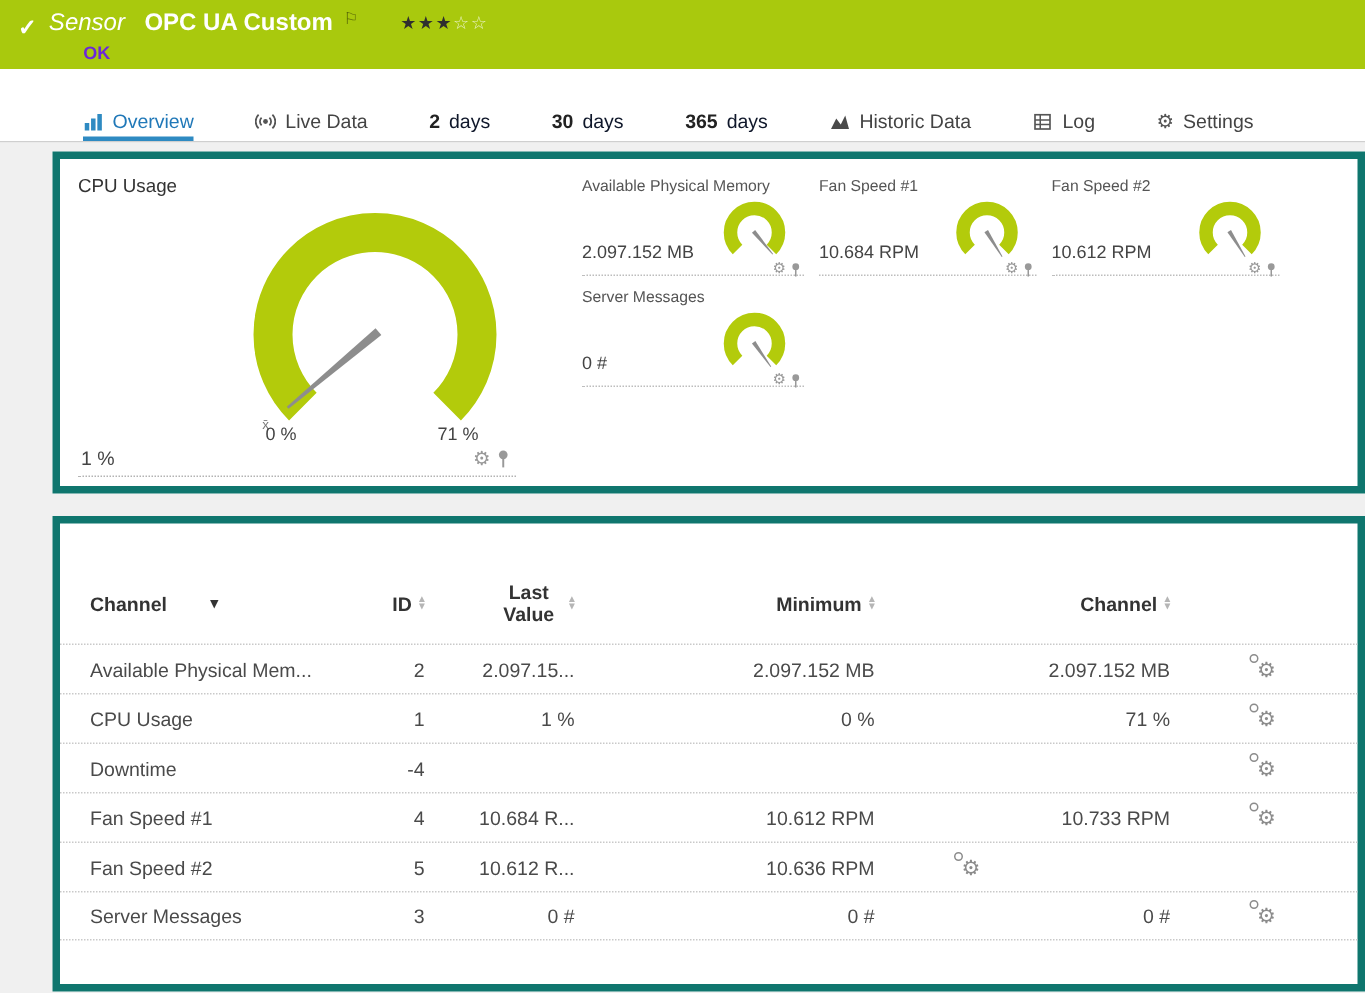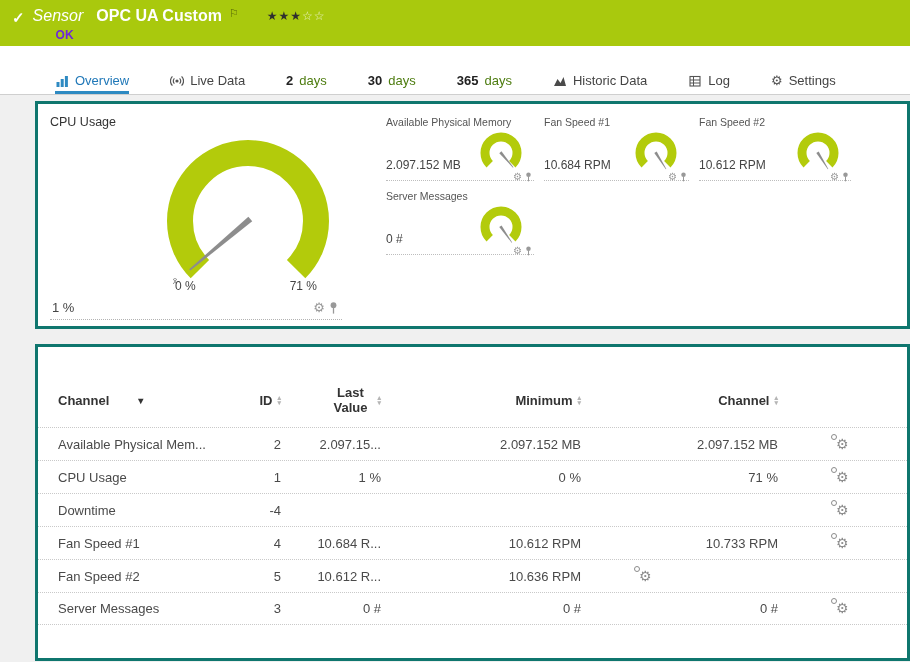--- a/index.html
+++ b/index.html
@@ -17,27 +17,27 @@
   .stars { margin-left: 28px; font-size: 12px; letter-spacing: 1px; position: relative; top: -1px; }
   .stars .filled { color: #2f2f2f; }
   .stars .empty { color: #e8f1bf; }
   .status-ok { color: #6d28d9; font-size: 12px; font-weight: bold; margin: 3px 0 0 23px; }
 
   
   .tabs { background: #fff; padding: 22px 0 0 55px; display: flex; gap: 41px; border-bottom: 1px solid #cfcfcf; align-items: flex-end; height: 49px; }
   .tab { display: flex; gap: 6px; align-items: center; padding-bottom: 6px; font-size: 13px; color: #444; white-space: nowrap; cursor: pointer; }
   .tab.active { color: #2078b8; box-shadow: inset 0 -3px 0 #2e8ac2; }
   .tab .num { font-weight: bold; color: #222; }
-  .tab .unit { color: #4d7c0f; }
+  .tab .unit { color: #0f172a; }
   .tab svg { display: block; }
   .gear-glyph { font-size: 13px; color: #555; line-height: 1; }
 
   
   .content { padding: 6px 0 0 35px; background: #f0f0f0; height: 567px; overflow: hidden; }
-  .panel { background: #fff; border: 3px solid #0f766e; width: 875px; }
+  .panel { background: #fff; border: 5px solid #0f766e; width: 875px; }
 
   
   .gauges-panel { height: 228px; display: flex; margin-bottom: 15px; }
   .gauge-block { width: 312px; padding: 11px 8px 6px 12px; display: flex; flex-direction: column; }
   .gauge-title { font-size: 12.5px; color: #333; }
   .gauge-wrap { width: 210px; margin-left: 93px; position: relative; }
   .scale { width: 210px; display: flex; justify-content: space-between; padding: 0 36px 0 32px; margin-top: -24px; font-size: 12px; color: #444; }
   .gauge-footer { display: flex; justify-content: space-between; align-items: center; border-bottom: 1px dotted #b3b3b3; padding: 2px 4px 4px 2px; margin-top: auto; }
   .gauge-footer .val { font-size: 13px; color: #444; }
   .icon-pair { display: flex; gap: 4px; align-items: center; }

